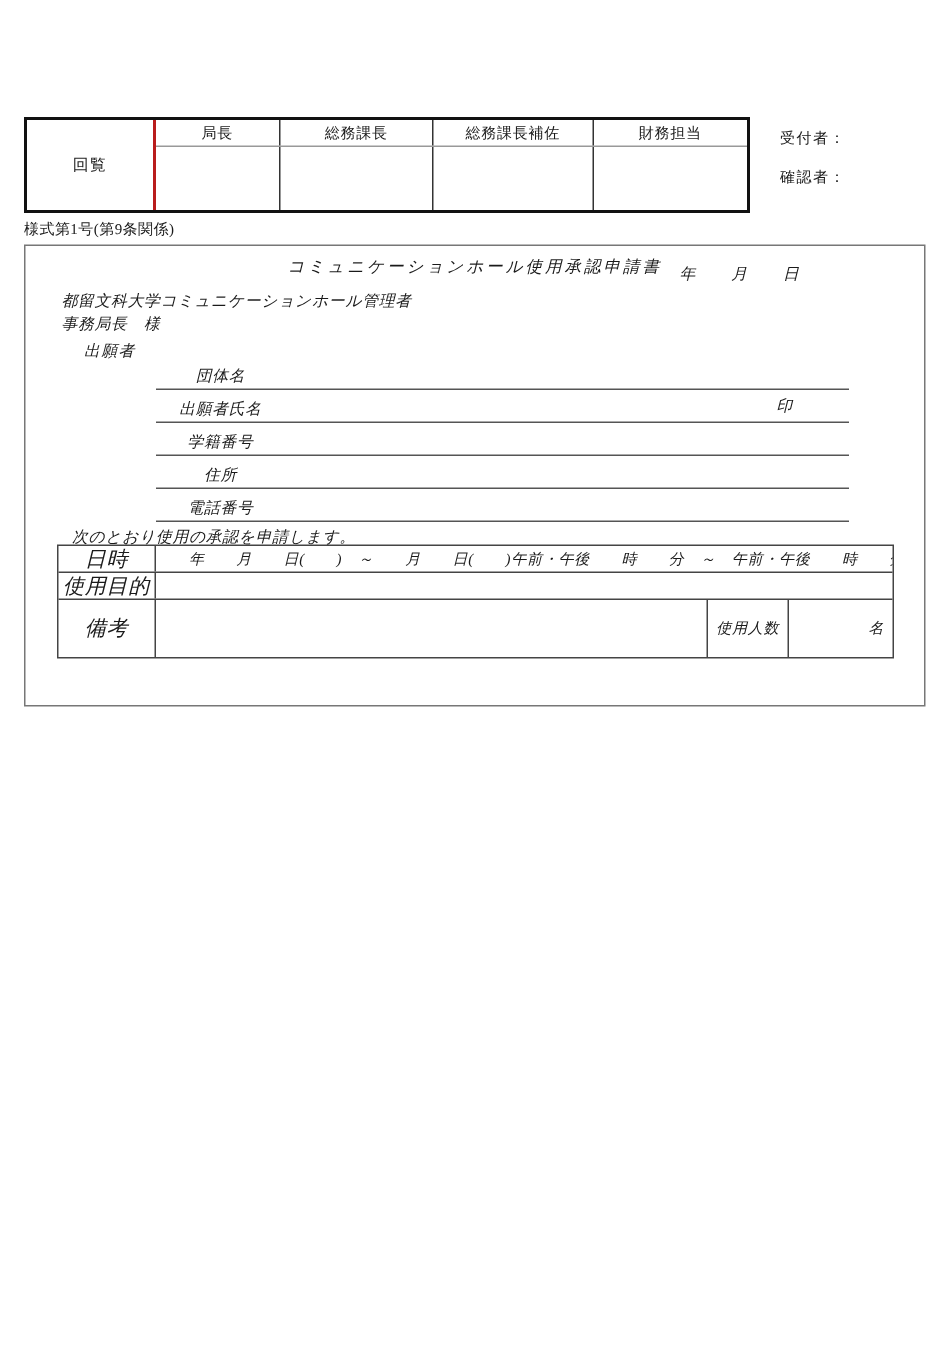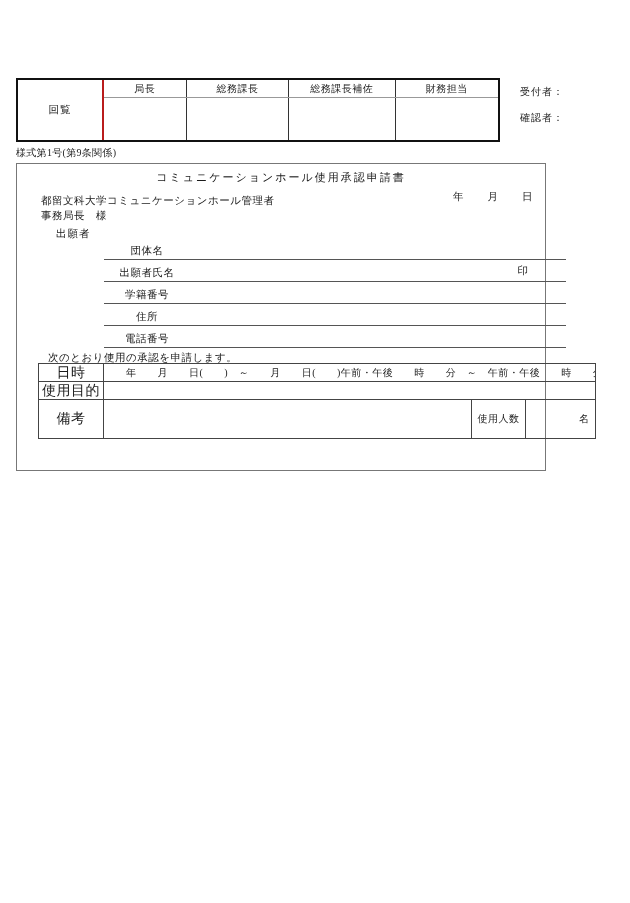--- a/index.html
+++ b/index.html
@@ -44,29 +44,30 @@
 
   .form-code {
     position: absolute; left: 16px; top: 146px;
     font-size: 10px; letter-spacing: 0.3px;
   }
 
   
   .main-box {
     position: absolute;
     left: 16px; top: 163px;
-    width: 530px; height: 308px;
+    width: 601px; height: 308px;
     border: 1px solid #777;
+    font-style: italic;
   }
   .form-title {
     position: absolute; left: 0; top: 6px; width: 100%;
     text-align: center; font-size: 11px; letter-spacing: 2px;
   }
   .addressee1 { position: absolute; left: 24px; top: 30px; font-size: 10.5px; letter-spacing: 0.5px; }
-  .date-line  { position: absolute; left: 436px; top: 26px; font-size: 10.5px; letter-spacing: 1px; }
+  .date-line  { position: absolute; left: 436px; top: 12px; font-size: 10.5px; letter-spacing: 1px; }
   .addressee2 { position: absolute; left: 24px; top: 45px; font-size: 10.5px; letter-spacing: 0.5px; }
   .applicant-label { position: absolute; left: 39px; top: 63px; font-size: 10.5px; letter-spacing: 1px; }
 
   .fields { position: absolute; left: 87px; top: 58px; width: 462px; margin-top: 16px; }
   .field-row {
     position: relative;
     height: 22px;
     border-bottom: 1px solid #555;
     display: flex; align-items: center;
   }

